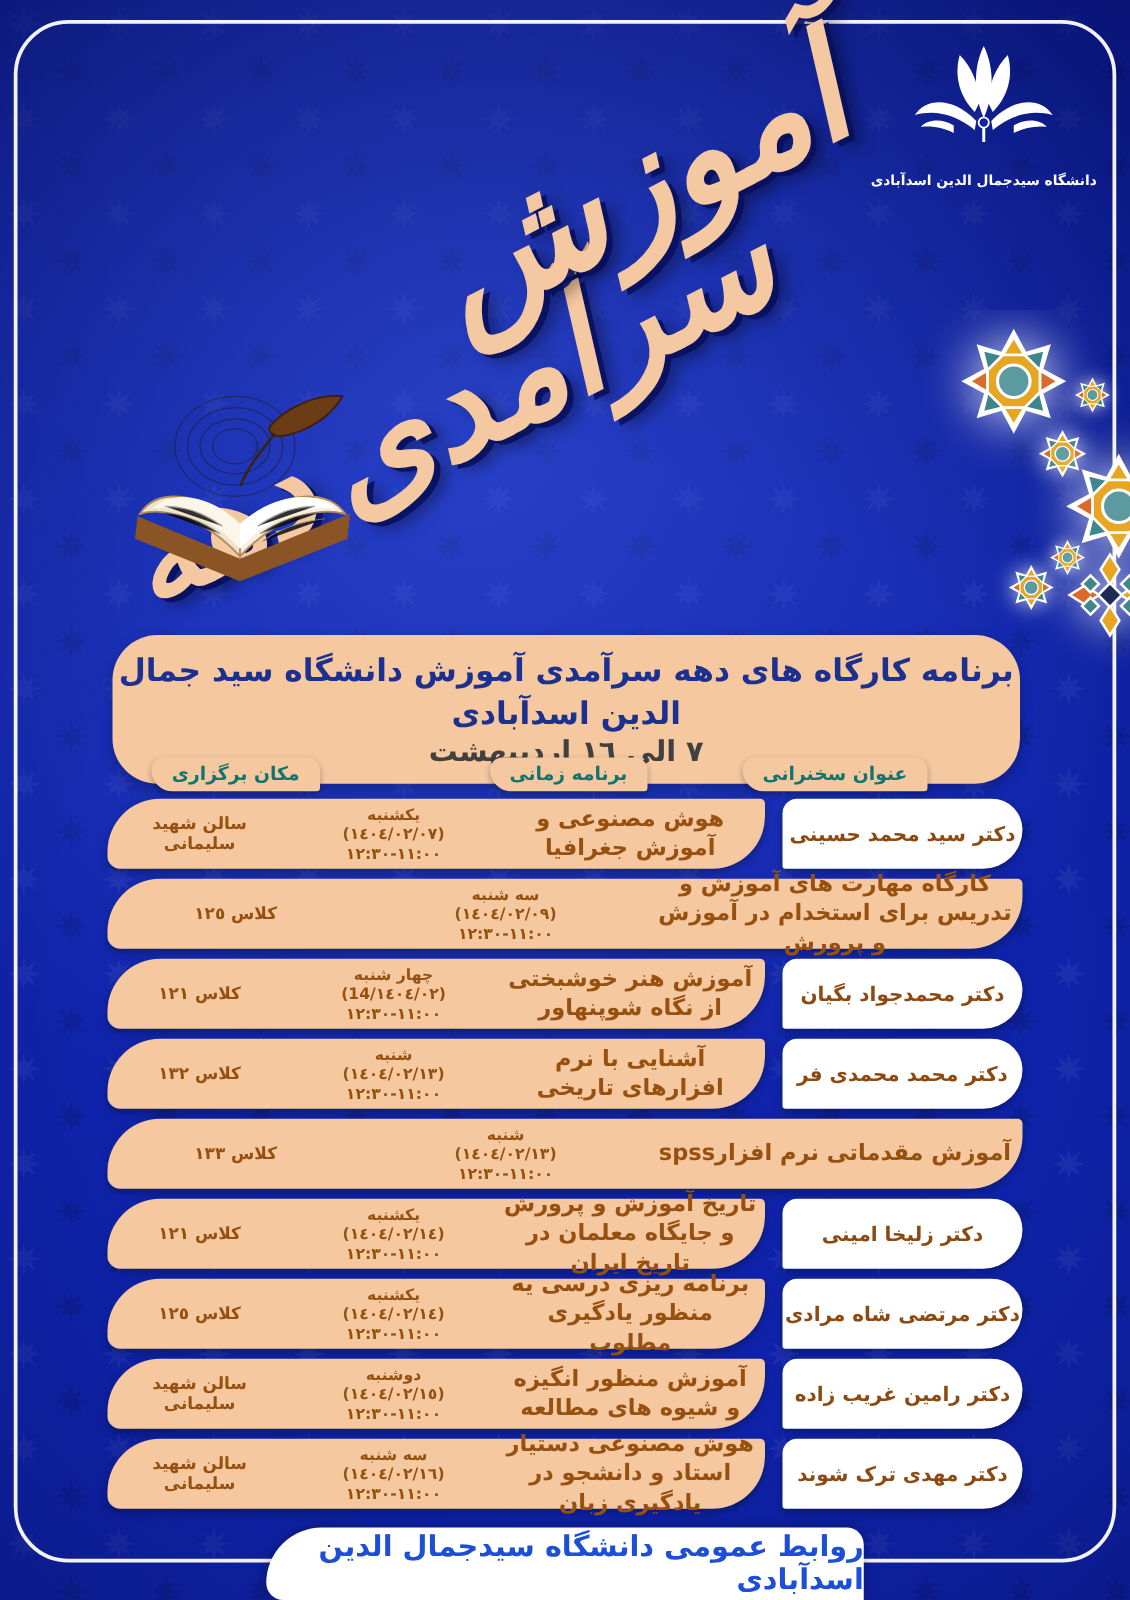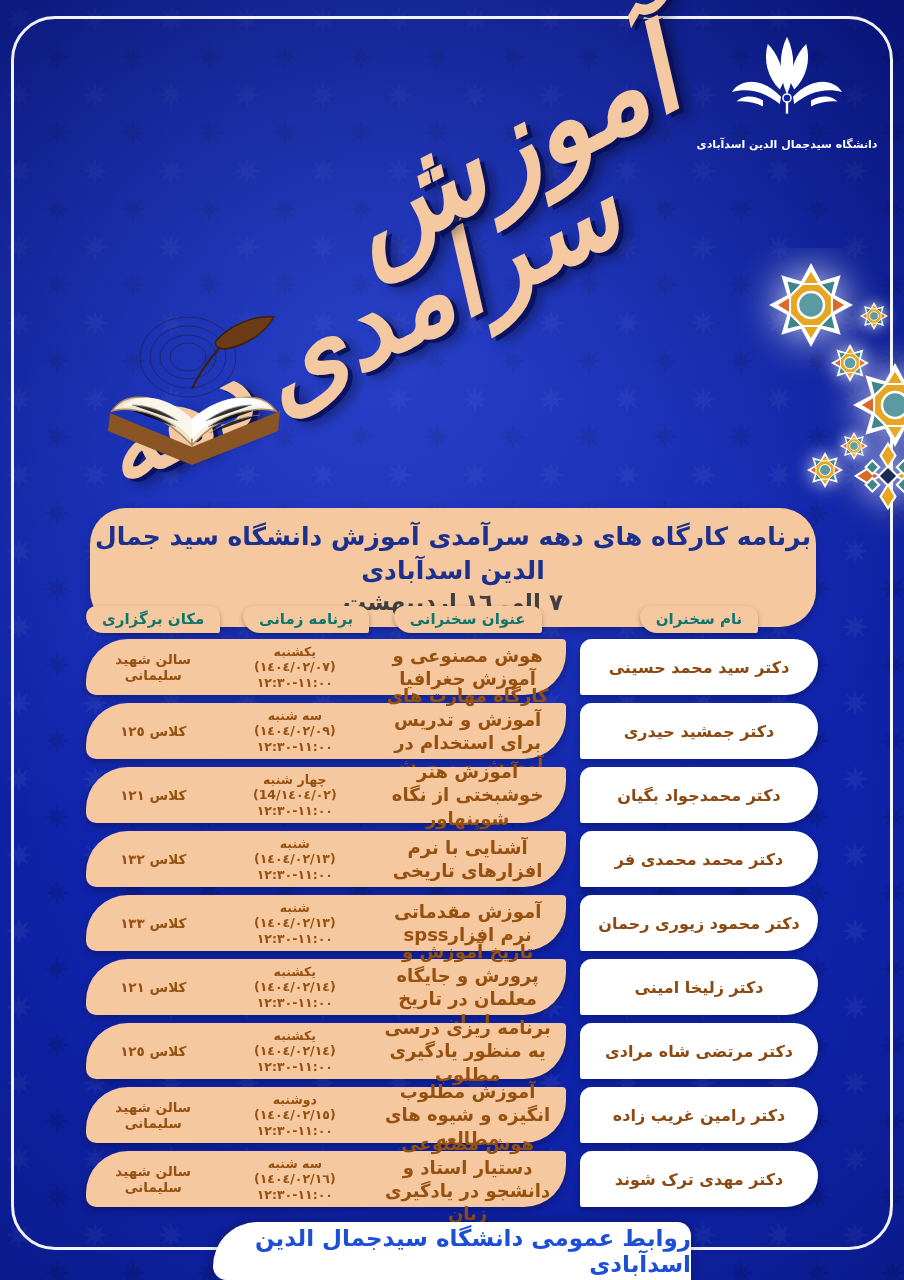--- a/index.html
+++ b/index.html
@@ -46,21 +46,21 @@
   .hdr { display:flex; gap:14px; align-items:flex-start; margin-bottom:6px; }
   .hdr-name { width:238px; text-align:center; }
   .hdr-rest { flex:1; display:flex; }
   .hdr-topic { width:41%; text-align:center; }
   .hdr-sched { width:31%; }
   .hdr-loc   { width:28%; text-align:center; }
   .hpill { display:inline-block; background:#f6c8a0; color:#0f766e; font-weight:bold; font-size:15px;
     padding:4px 16px 5px; border-radius:14px 14px 4px 24px; box-shadow:0 2px 5px rgba(0,0,0,0.3); }
   .rows { display:flex; flex-direction:column; gap:8px; }
   .row { display:flex; gap:14px; height:56px; }
-  .name-bubble { width:238px; background:#ffffff; border-radius:20px 42px 54px 4px;
+  .name-bubble { width:192px; background:#ffffff; border-radius:20px 42px 54px 4px;
     display:flex; align-items:center; justify-content:center;
     color:#8c4a12; font-weight:bold; font-size:16px; box-shadow:0 3px 7px rgba(0,0,0,0.3); }
   .info-bubble { flex:1; background:#f6c8a0; border-radius:42px 4px 42px 10px;
     display:flex; align-items:stretch; box-shadow:0 3px 7px rgba(0,0,0,0.3); }
   .cell { display:flex; flex-direction:column; align-items:center; justify-content:center;
     color:#96500f; font-weight:bold; text-align:center; padding:2px 6px; }
   .cell.topic { width:41%; font-size:18px; line-height:1.3; }
   .cell.sched { width:31%; font-size:12.5px; line-height:1.25; }
   .cell.loc   { width:28%; font-size:13.5px; }
 
@@ -171,21 +171,20 @@
     <use href="#diamond8" transform="translate(156,228) scale(3.4)"></use>
   </svg>
 
   <div class="banner" dir="rtl">
     <div class="banner-l1">برنامه کارگاه های دهه سرآمدی آموزش دانشگاه سید جمال الدین اسدآبادی</div>
     <div class="banner-l2">٧ الی ١٦ اردیبهشت</div>
   </div>
 
   <div class="table">
     <div class="hdr">
-      <div class="hdr-name"><span class="hpill">نام سخنران</span></div>
       <div class="hdr-rest">
         <div class="hdr-topic"><span class="hpill">عنوان سخنرانی</span></div>
         <div class="hdr-sched"><span class="hpill">برنامه زمانی</span></div>
         <div class="hdr-loc"><span class="hpill">مکان برگزاری</span></div>
       </div>
     </div>
     <div class="rows">
 
       <div class="row">
         <div class="name-bubble">دکتر سید محمد حسینی</div>
@@ -194,21 +193,20 @@
           <div class="cell sched">
             <div>یکشنبه</div>
             <div>(١٤٠٤/٠٢/٠٧)</div>
             <div>١١:٠٠-١٢:٣٠</div>
           </div>
           <div class="cell loc">سالن شهید سلیمانی</div>
         </div>
       </div>
 
       <div class="row">
-        <div class="name-bubble">دکتر جمشید حیدری</div>
         <div class="info-bubble">
           <div class="cell topic">کارگاه مهارت های آموزش و تدریس برای استخدام در آموزش و پرورش</div>
           <div class="cell sched">
             <div>سه شنبه</div>
             <div>(١٤٠٤/٠٢/٠٩)</div>
             <div>١١:٠٠-١٢:٣٠</div>
           </div>
           <div class="cell loc">کلاس ١٢٥</div>
         </div>
       </div>
@@ -233,21 +231,20 @@
           <div class="cell sched">
             <div>شنبه</div>
             <div>(١٤٠٤/٠٢/١٣)</div>
             <div>١١:٠٠-١٢:٣٠</div>
           </div>
           <div class="cell loc">کلاس ١٣٢</div>
         </div>
       </div>
 
       <div class="row">
-        <div class="name-bubble">دکتر محمود زیوری رحمان</div>
         <div class="info-bubble">
           <div class="cell topic">آموزش مقدماتی نرم افزارspss</div>
           <div class="cell sched">
             <div>شنبه</div>
             <div>(١٤٠٤/٠٢/١٣)</div>
             <div>١١:٠٠-١٢:٣٠</div>
           </div>
           <div class="cell loc">کلاس ١٣٣</div>
         </div>
       </div>
@@ -274,21 +271,21 @@
             <div>(١٤٠٤/٠٢/١٤)</div>
             <div>١١:٠٠-١٢:٣٠</div>
           </div>
           <div class="cell loc">کلاس ١٢٥</div>
         </div>
       </div>
 
       <div class="row">
         <div class="name-bubble">دکتر رامین غریب زاده</div>
         <div class="info-bubble">
-          <div class="cell topic">آموزش مطلوب انگیزه و شیوه های مطالعه</div>
+          <div class="cell topic">آموزش منظور انگیزه و شیوه های مطالعه</div>
           <div class="cell sched">
             <div>دوشنبه</div>
             <div>(١٤٠٤/٠٢/١٥)</div>
             <div>١١:٠٠-١٢:٣٠</div>
           </div>
           <div class="cell loc">سالن شهید سلیمانی</div>
         </div>
       </div>
 
       <div class="row">

